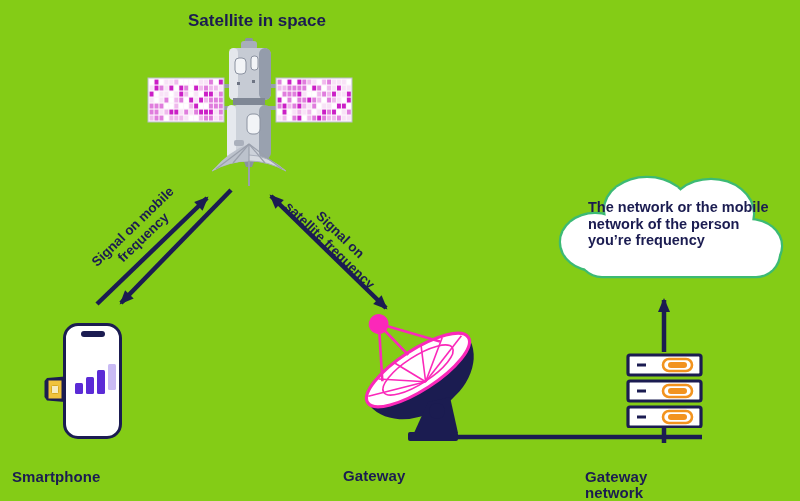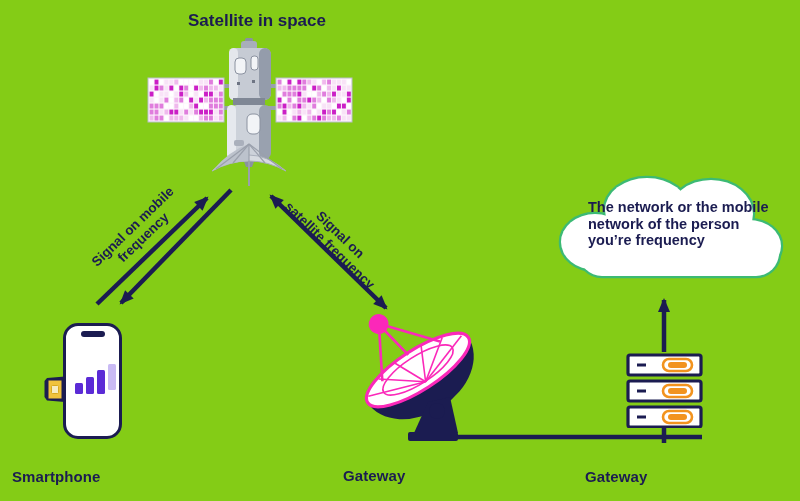--- a/index.html
+++ b/index.html
@@ -392,15 +392,16 @@
       <rect x="37" y="6" width="29" height="12" rx="6" fill="#ffffff" stroke="var(--orange,#f2931e)" stroke-width="2.6"></rect>
       <rect x="42" y="9" width="19" height="6" rx="3" fill="var(--orange,#f2931e)"></rect>
       <rect x="37" y="32" width="29" height="12" rx="6" fill="#ffffff" stroke="var(--orange,#f2931e)" stroke-width="2.6"></rect>
       <rect x="42" y="35" width="19" height="6" rx="3" fill="var(--orange,#f2931e)"></rect>
       <rect x="37" y="58" width="29" height="12" rx="6" fill="#ffffff" stroke="var(--orange,#f2931e)" stroke-width="2.6"></rect>
       <rect x="42" y="61" width="19" height="6" rx="3" fill="var(--orange,#f2931e)"></rect>
     </g>
   </svg>
   <div class="lbl" style="left:585px;top:449px;width:160px;">
     <span>Gateway</span>
+    <span>network</span>
   </div>
 
 </div>
 
 </body></html>

